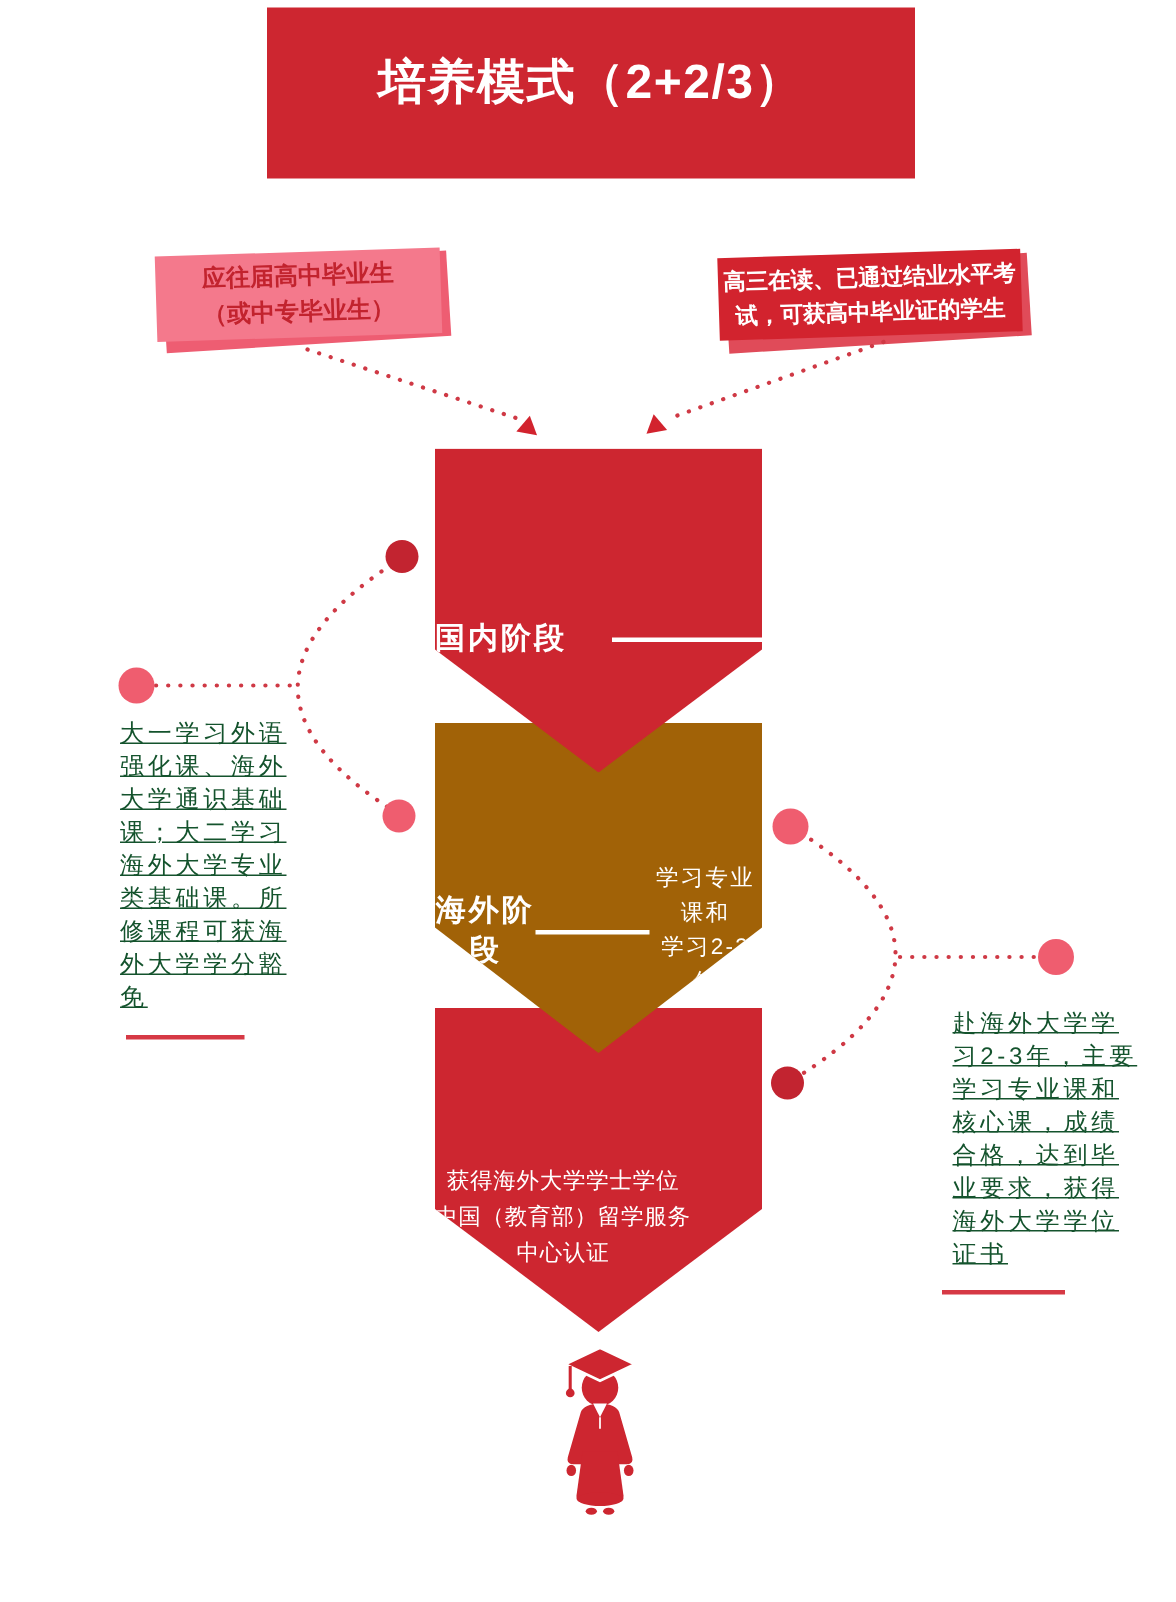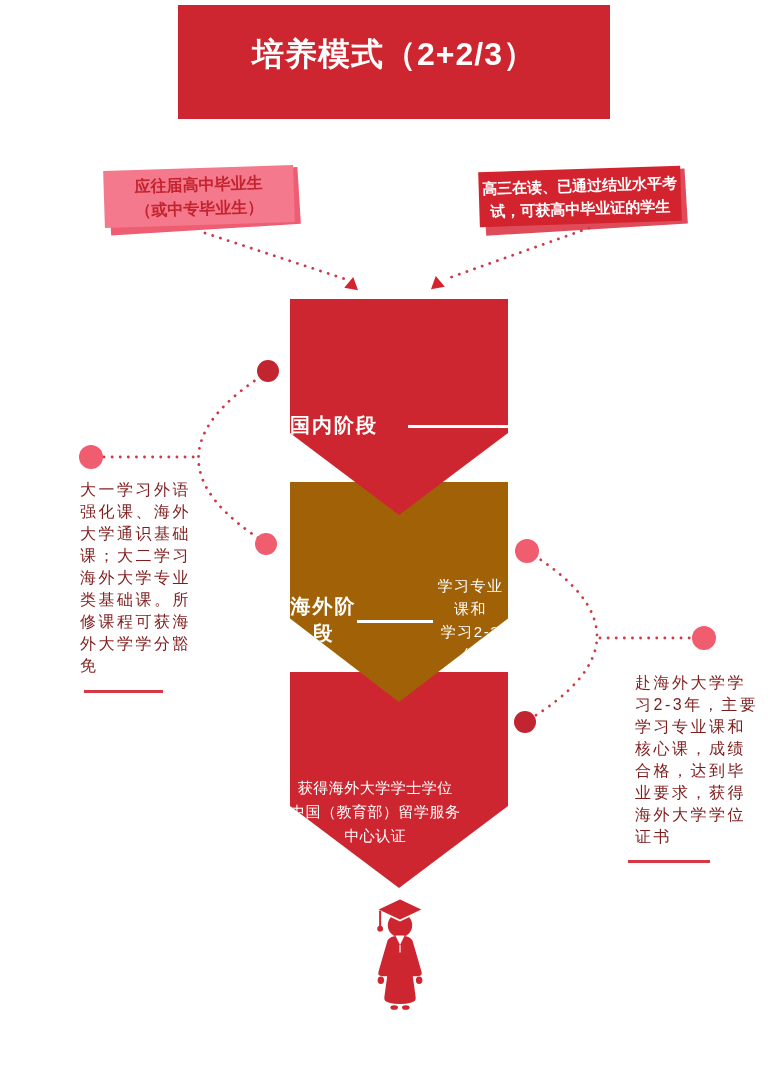--- a/index.html
+++ b/index.html
@@ -42,21 +42,21 @@
   }
   #stage-1 { top:299px; height:216px; background:#cd2630; z-index:3; padding-top:36px; }
   #stage-2 { top:482px; height:220px; background:#a16207; z-index:2; padding-top:56px; }
   #stage-3 { top:672px; height:216px; background:#cd2630; z-index:1; padding-top:64px; }
   .stage-title { font-size:20px; font-weight:bold; letter-spacing:2px; }
   .stage-divider { width:100px; height:3px; background:#ffffff; margin:14px 0 12px; }
   .stage-body { font-size:15px; line-height:23px; letter-spacing:1.5px; }
   #stage-3 .stage-body { line-height:24px; letter-spacing:0.5px; }
 
   
-  .annotation { position:absolute; color:#7f1d1d; font-size:16px; line-height:22px; letter-spacing:2.5px; }
+  .annotation { position:absolute; color:#14532d; font-size:16px; line-height:22px; letter-spacing:2.5px;text-decoration:underline; }
   #annotation-left  { left:80px;  top:479px; width:166px; }
   #annotation-right { left:605px; top:672px; width:166px;margin-left:30px; }
   .annotation-line { position:absolute; height:3px; background:#d63945; }
   #annotation-left-line  { left:84px;  top:690px; width:79px; }
   #annotation-right-line { left:628px; top:860px; width:82px; }
 
   
   #connectors { left:0; top:0; pointer-events:none; z-index:4; }
   #connectors path.dotted { fill:none; stroke:#cf3945; stroke-width:2.8; stroke-dasharray:0.1 8; stroke-linecap:round; }
 

